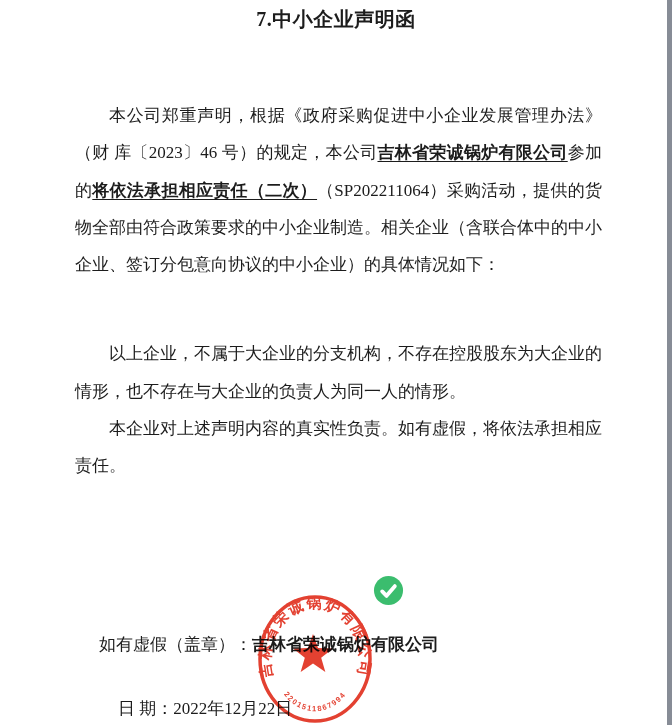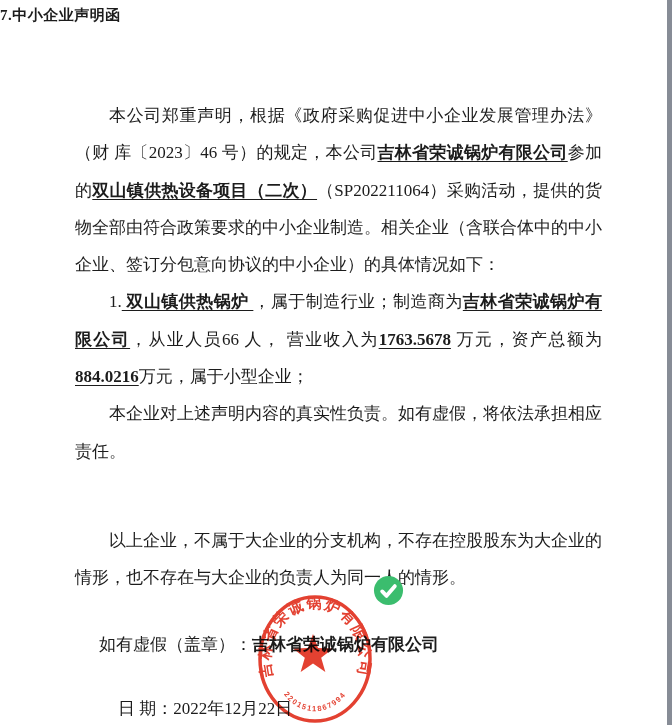--- a/index.html
+++ b/index.html
@@ -9,21 +9,21 @@
     --text-color:#1c1c1c;
   }
   html,body{margin:0;padding:0;}
   body{
     width:672px;height:725px;position:relative;overflow:hidden;
     background:#ffffff;color:var(--text-color);
     font-family:"Liberation Serif","DejaVu Serif",serif;
   }
   .title{
     position:absolute;top:6px;left:0;width:100%;
-    font-size:15px;font-weight:bold;
+    text-align:center;font-size:20px;font-weight:bold;
     letter-spacing:0.5px;margin:0;
   }
   .doc{
     position:absolute;left:75px;top:97px;width:527px;
     font-size:17px;line-height:37.3px;text-align:justify;
   }
   .para{margin:0;text-indent:2em;}
   .para.gap{margin-top:52px;}
   .b{font-weight:bold;}
   .u{text-decoration:underline;text-underline-offset:3px;text-decoration-thickness:1.2px;}
@@ -45,24 +45,23 @@
   .check-fill{fill:var(--check-color);}
 </style>
 </head>
 <body>
 
 <div>
 
   <h1 class="title">7.中小企业声明函</h1>
 
   <div class="doc">
-      <p class="para"><span>本公司郑重声明，根据《政府采购促进中小企业发展管理办法》（财 库〔2023〕46 号）的规定，本公司</span><span class="b u">吉林省荣诚锅炉有限公司</span><span>参加的</span><span class="b u">双山镇供热设备项目（二次）</span><span>（SP202211064）采购活动，提供的货物全部由符合政策要求的中小企业制造。相关企业（含联合体中的中小企业、签订分包意向协议的中小企业）的具体情况如下：</span></p>
-      <p class="para"><span>1.</span><span class="b u"> 双山镇供热锅炉 </span><span>，属于制造行业；制造商为</span><span class="b u">吉林省荣诚锅炉有限公司</span><span>，从业人员66 人， 营业收入为</span><span class="b u">1763.5678</span><span> 万元，资产总额为 </span><span class="b u">884.0216</span><span>万元，属于小型企业；</span></p>
+      <p class="para"><span>本公司郑重声明，根据《政府采购促进中小企业发展管理办法》（财 库〔2023〕46 号）的规定，本公司</span><span class="b u">吉林省荣诚锅炉有限公司</span><span>参加的</span><span class="b u">将依法承担相应责任（二次）</span><span>（SP202211064）采购活动，提供的货物全部由符合政策要求的中小企业制造。相关企业（含联合体中的中小企业、签订分包意向协议的中小企业）的具体情况如下：</span></p>
+      <p class="para gap"><span>以上企业，不属于大企业的分支机构，不存在控股股东为大企业的情形，也不存在与大企业的负责人为同一人的情形。</span></p>
       <p class="para"><span>本企业对上述声明内容的真实性负责。如有虚假，将依法承担相应责任。</span></p>
-      <p class="para gap"><span>以上企业，不属于大企业的分支机构，不存在控股股东为大企业的情形，也不存在与大企业的负责人为同一人的情形。</span></p>
     </div>
 
   <div class="sign-line">
     <span>如有虚假（盖章）：</span><span class="sign-company">吉林省荣诚锅炉有限公司</span>
   </div>
 
   <div class="date-line">
     <span>日  期：</span><span>2022年12月22日</span>
   </div>
 

